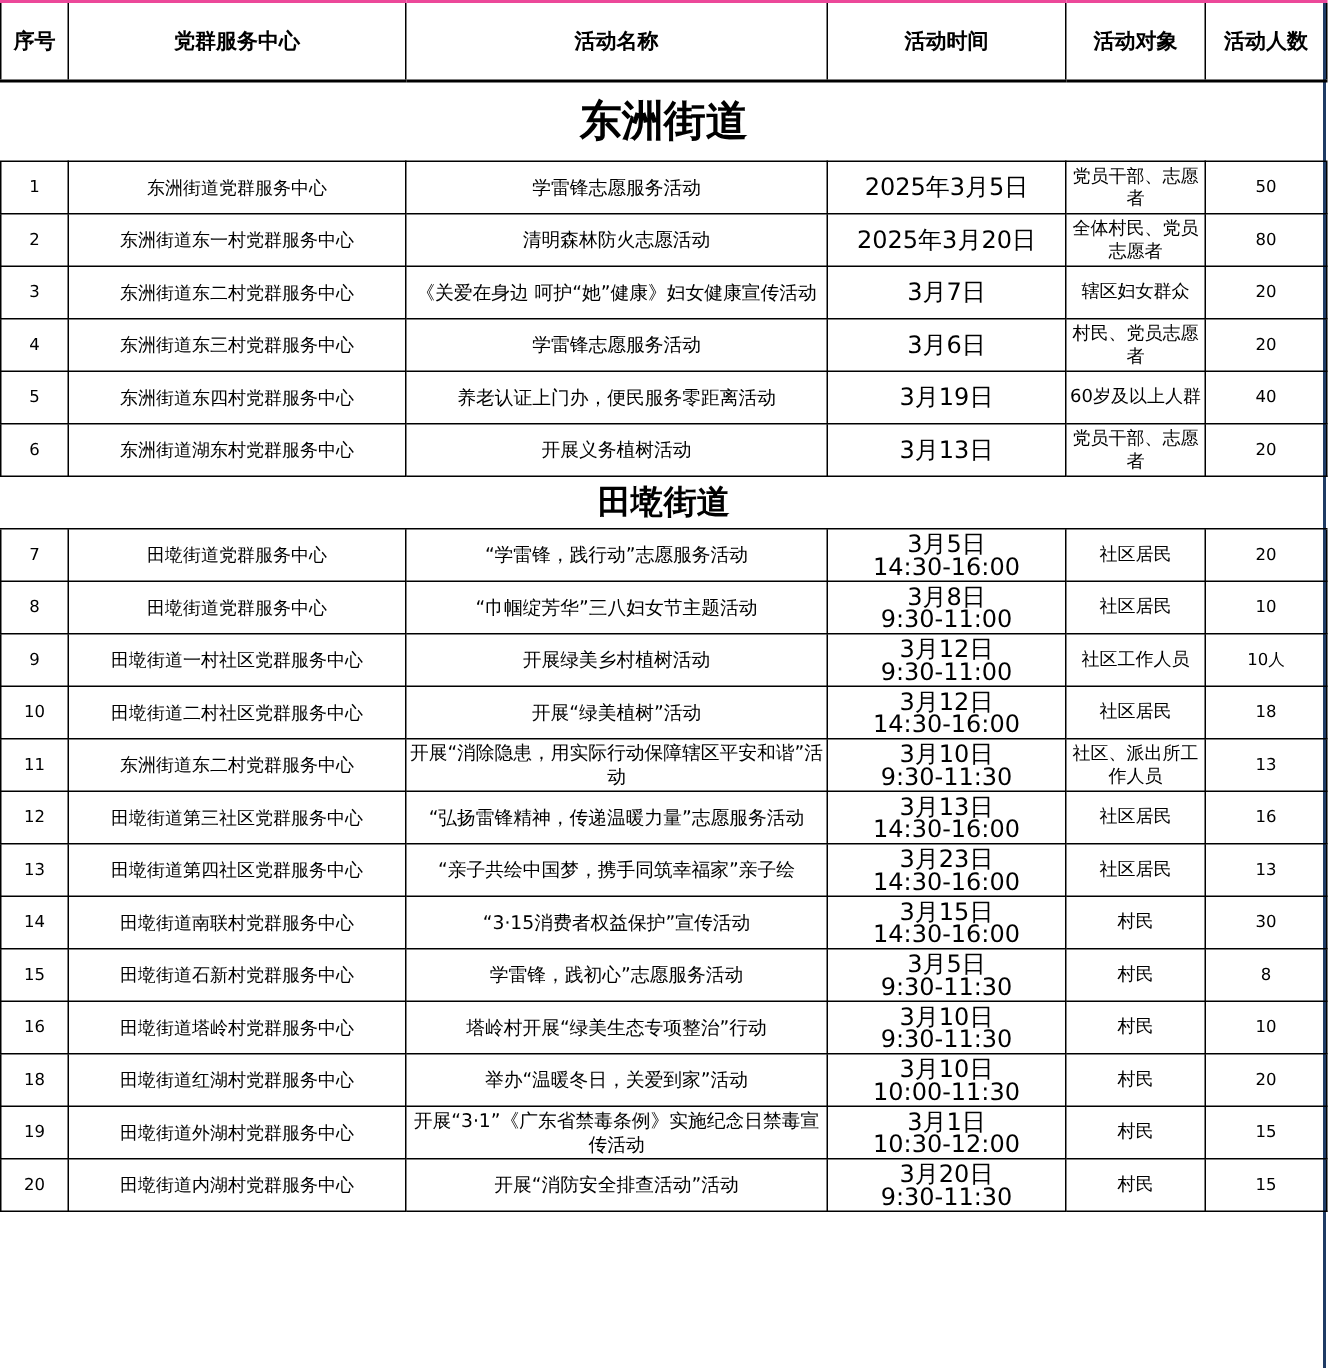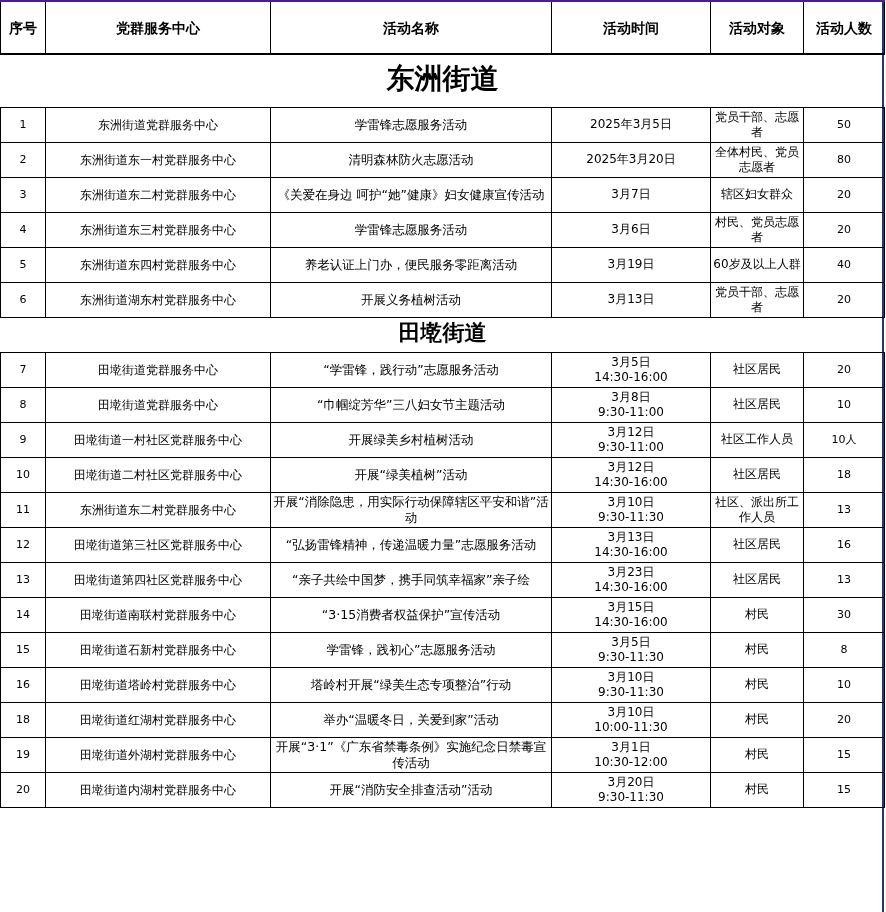--- a/index.html
+++ b/index.html
@@ -6,28 +6,28 @@
     html, body { width: 886px; height: 912px; background: #ffffff; overflow: hidden; }
     body { font-family: "DejaVu Sans", sans-serif; color: #000; position: relative; }
     .sheet { position: absolute; left: 0; top: 0; width: 884px; height: 912px; border-right: 2px solid #1f3b64; }
     .title {
       height: 60px; display: flex; align-items: center; justify-content: center;
       font-family: "DejaVu Serif", serif; font-weight: bold; font-size: 27px; letter-spacing: 0px;
     }
     table { border-collapse: collapse; width: 884px; table-layout: fixed; }
     td, th { border: 1px solid #000; text-align: center; vertical-align: middle; font-size: 12px; line-height: 16px; overflow: hidden; padding: 0 2px; }
     th { font-weight: bold; font-size: 14px; height: 53px; }
-    tr.hdr th { border-top: 2px solid #4c1d95; border-bottom: 2px solid #000; }
-    td.section { height: 53px; font-family: Liberation Mono, monospace; font-weight: bold; font-size: 28px; border-left: none; border-right: none; }
+    tr.hdr th { border-top: 2px solid #ec4899; border-bottom: 2px solid #000; }
+    td.section { height: 53px; font-family: Liberation Sans, sans-serif; font-weight: bold; font-size: 28px; border-left: none; border-right: none; }
     td.section2 { height: 35px; font-size: 22px; }
     tr.row td { height: 35px; }
     td.num { font-size: 11px; }
     td.center { font-size: 12px; }
     td.name { font-size: 12.5px; }
-    td.time { font-size: 12px; line-height: 15px; margin-top: 24px; }
+    td.time { font-size: 16px; line-height: 15px; margin-top: 24px; }
     td.target { font-size: 12px; line-height: 15px; text-align: center; }
     td.count { font-size: 11px; }
     .watermark {
       position: absolute; left: 352px; top: 695px; font-family: "DejaVu Serif", serif;
       font-size: 56px; color: rgba(110,110,110,0.55); pointer-events: none; letter-spacing: 4px;
     }
   </style>
 </head>
 <body>
 

